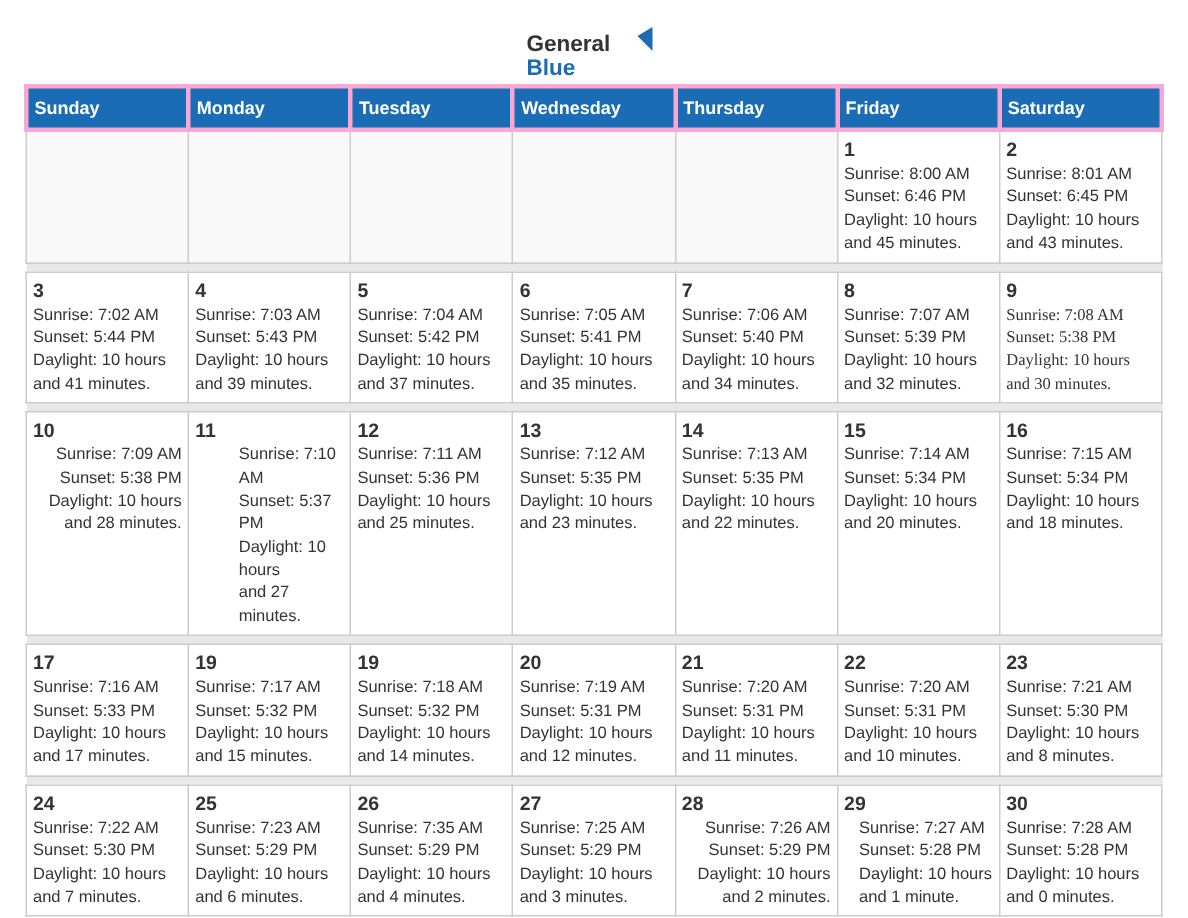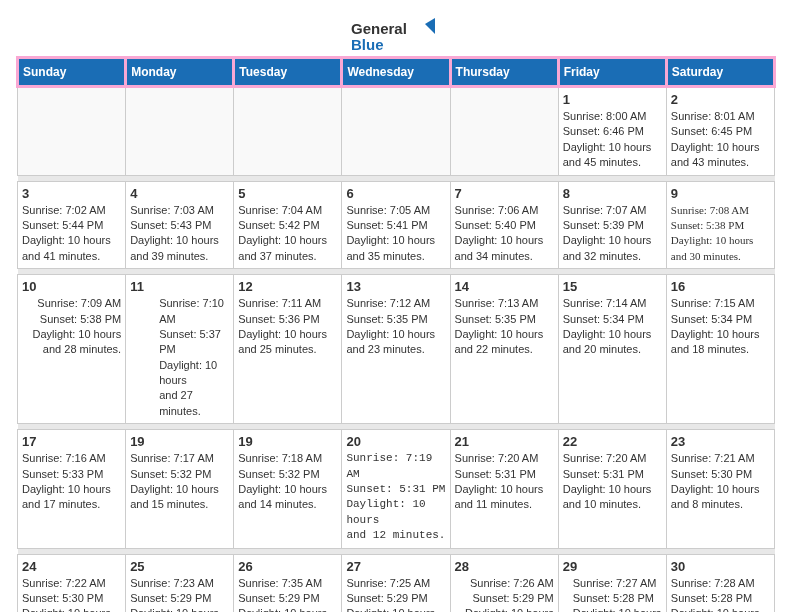--- a/index.html
+++ b/index.html
@@ -262,21 +262,21 @@
         </td>
         <td>
           <span class="day-num">19</span>
           <div class="day-detail" style="white-space: pre-line;">Sunrise: 7:18 AM
 Sunset: 5:32 PM
 Daylight: 10 hours
 and 14 minutes.</div>
         </td>
         <td>
           <span class="day-num">20</span>
-          <div class="day-detail" style="white-space: pre-line; font-family: Liberation Mono, monospace;">Sunrise: 7:19 AM
+          <div class="day-detail" style="white-space: pre-line;">Sunrise: 7:19 AM
 Sunset: 5:31 PM
 Daylight: 10 hours
 and 12 minutes.</div>
         </td>
         <td>
           <span class="day-num">21</span>
           <div class="day-detail" style="white-space: pre-line;">Sunrise: 7:20 AM
 Sunset: 5:31 PM
 Daylight: 10 hours
 and 11 minutes.</div>

